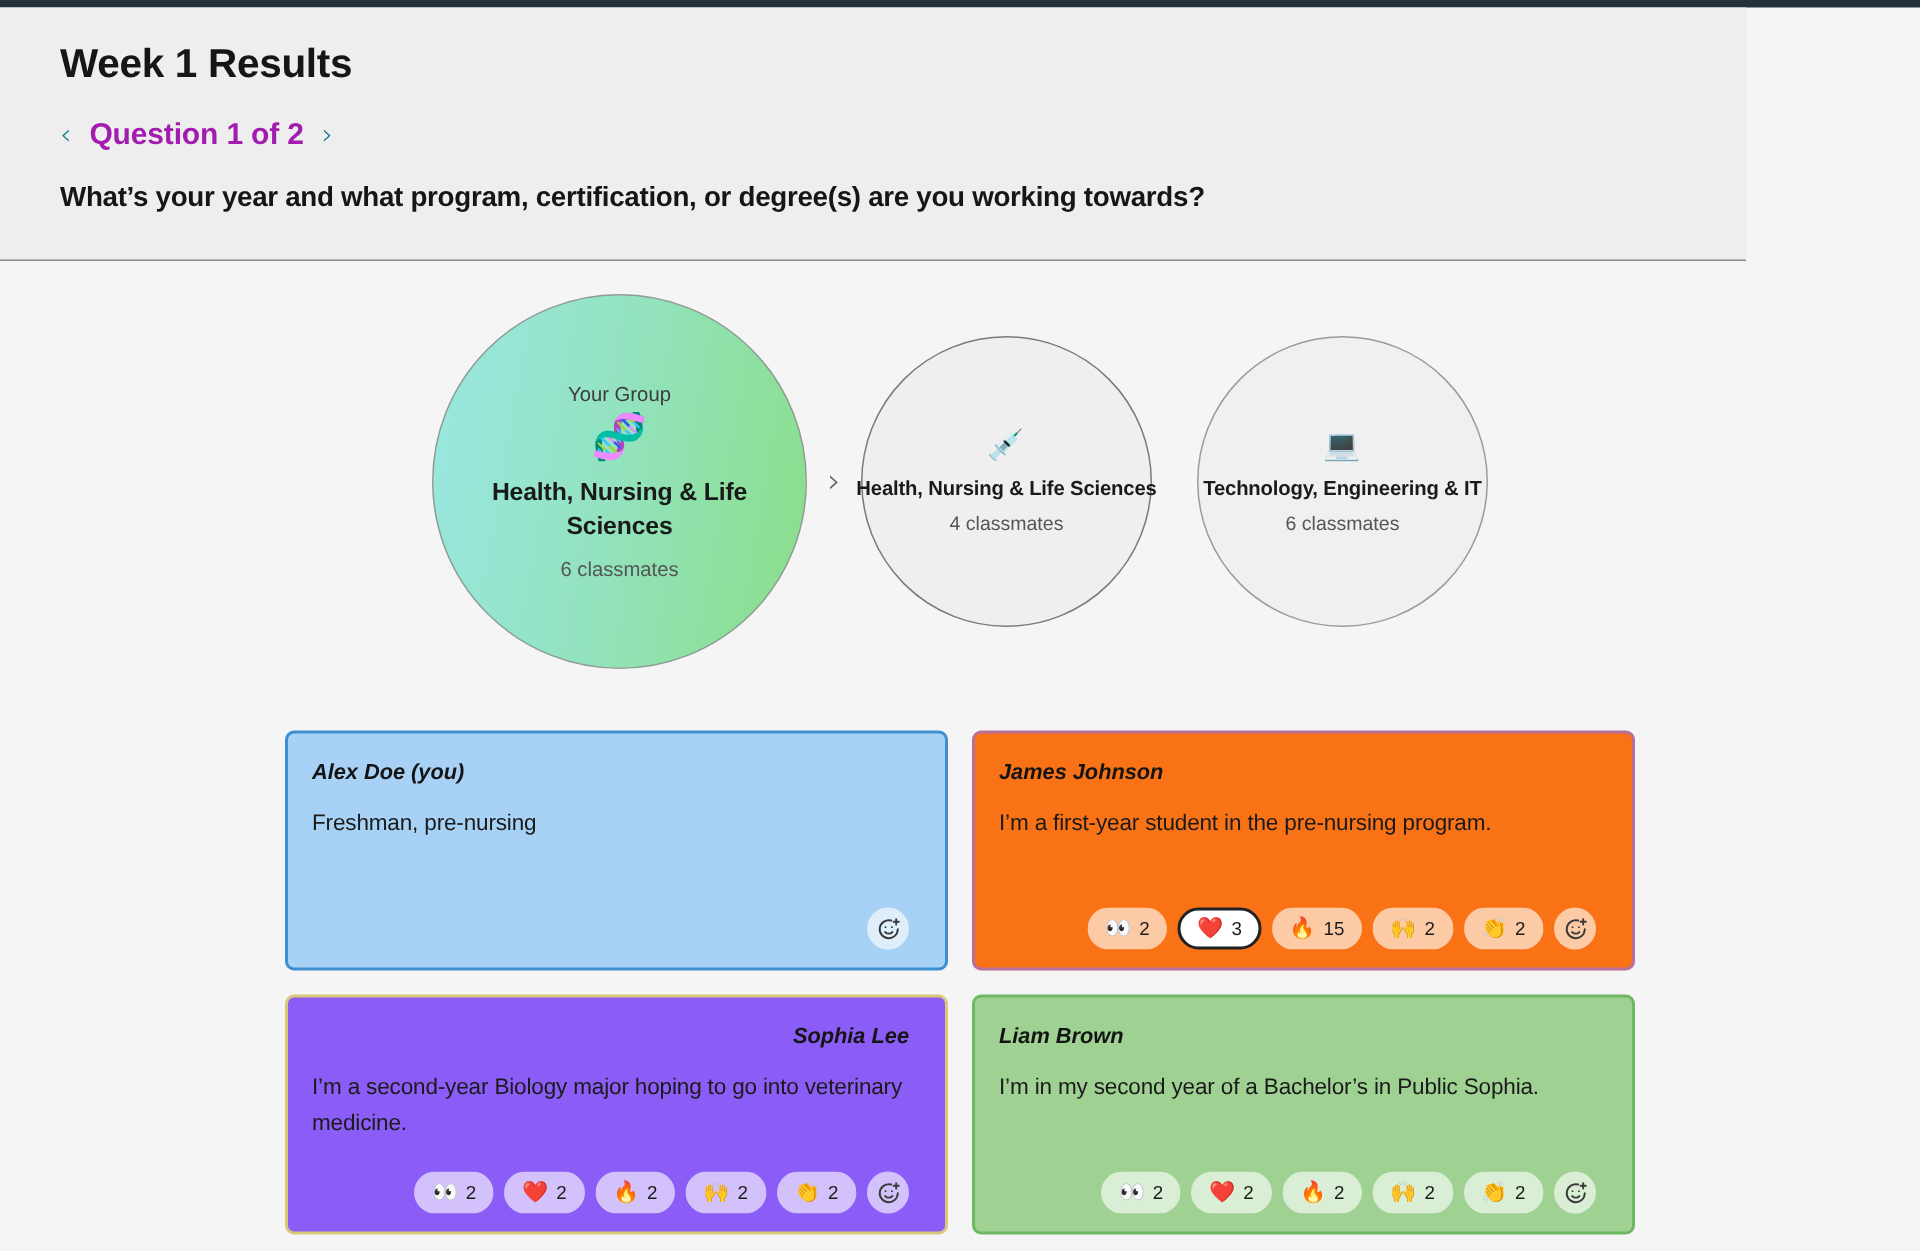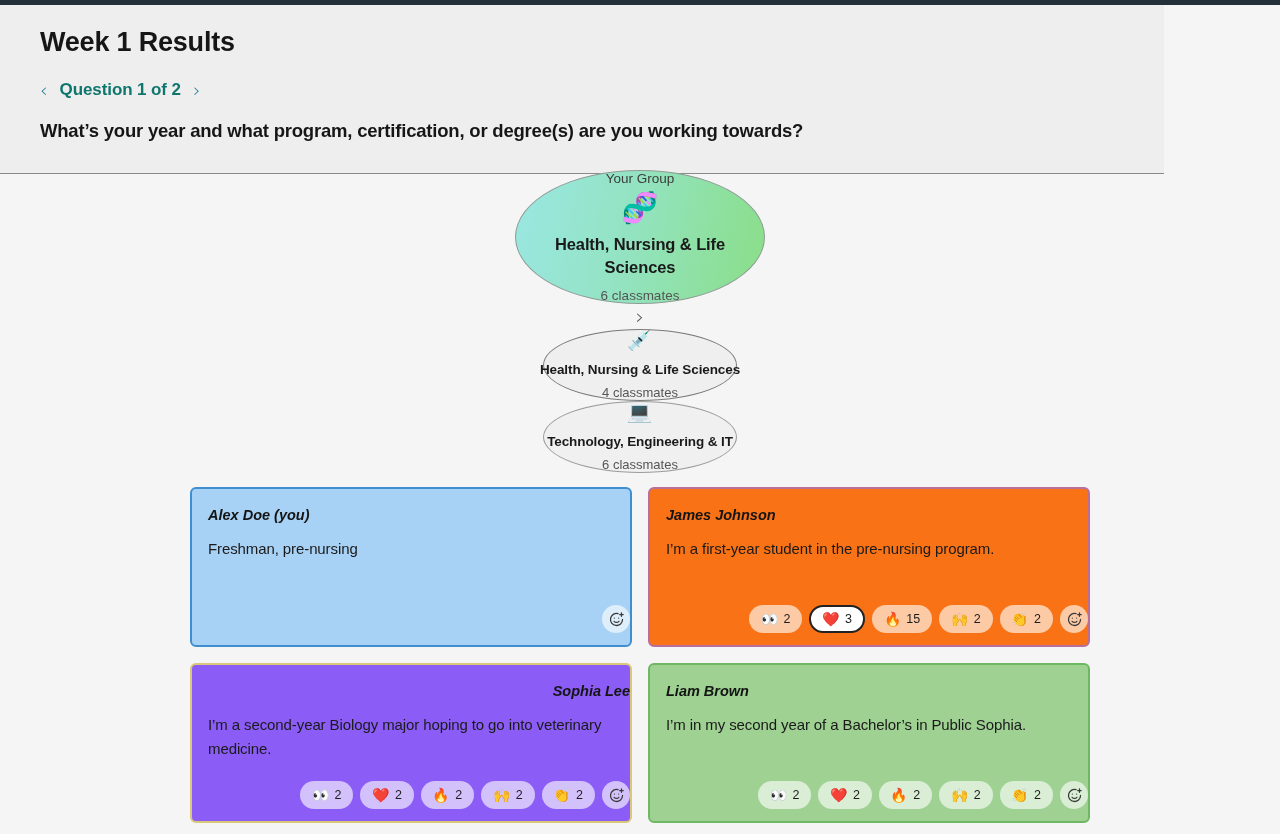--- a/index.html
+++ b/index.html
@@ -56,22 +56,22 @@
   .qnav-arrow {
     color: #11758a;
     font-size: 19px;
     line-height: 1;
     cursor: pointer;
     font-family: "DejaVu Sans", sans-serif;
     font-weight: 300;
   }
 
   .qnav-label {
-    color: #0f766e;
-    font-size: 17px;
+    color: #a21caf;
+    font-size: 20px;
     font-weight: bold;
     letter-spacing: -0.1px;
   }
 
   .question-text {
     margin-top: 19px;
     font-size: 18.5px;
     font-weight: bold;
     color: #161616;
     letter-spacing: -0.2px;
@@ -80,21 +80,20 @@
   
   .groups {
     position: absolute;
     top: 196px;
     left: 0;
     width: 1280px;
     height: 250px;
     display: flex;
     align-items: center;
     justify-content: center;
-    flex-direction: column;
   }
 
   .bubble {
     border-radius: 50%;
     display: flex;
     flex-direction: column;
     align-items: center;
     justify-content: center;
     text-align: center;
     position: relative;
@@ -173,21 +172,21 @@
     width: 903px;
     display: flex;
     flex-wrap: wrap;
     gap: 16px 16px;
   }
 
   .card {
     width: 442px;
     min-height: 160px;
     border-radius: 6px;
-    padding: 18px 0 12px 16px;
+    padding: 18px 24px 12px 16px;
     display: flex;
     flex-direction: column;
     position: relative;
   }
 
   .card-blue   { background: #a8d2f5; border: 2px solid #3e8ed0; }
   .card-pink   { background: #f97316; border: 2px solid #b86f9b; }
   .card-yellow { background: #8b5cf6; border: 2px solid #d8c878; align-items: flex-end; }
   .card-green  { background: #9ed192; border: 2px solid #6fb863; }
 

